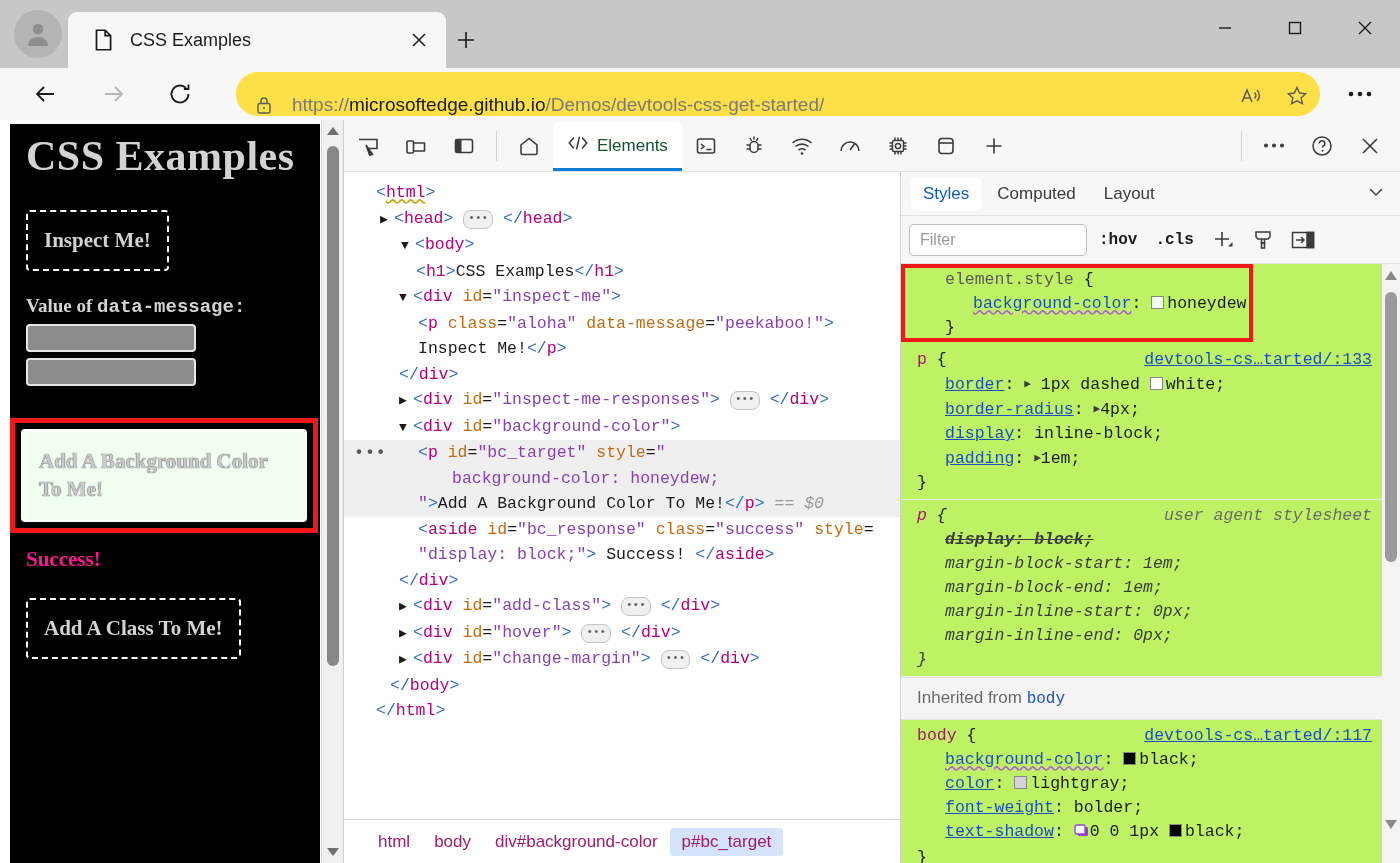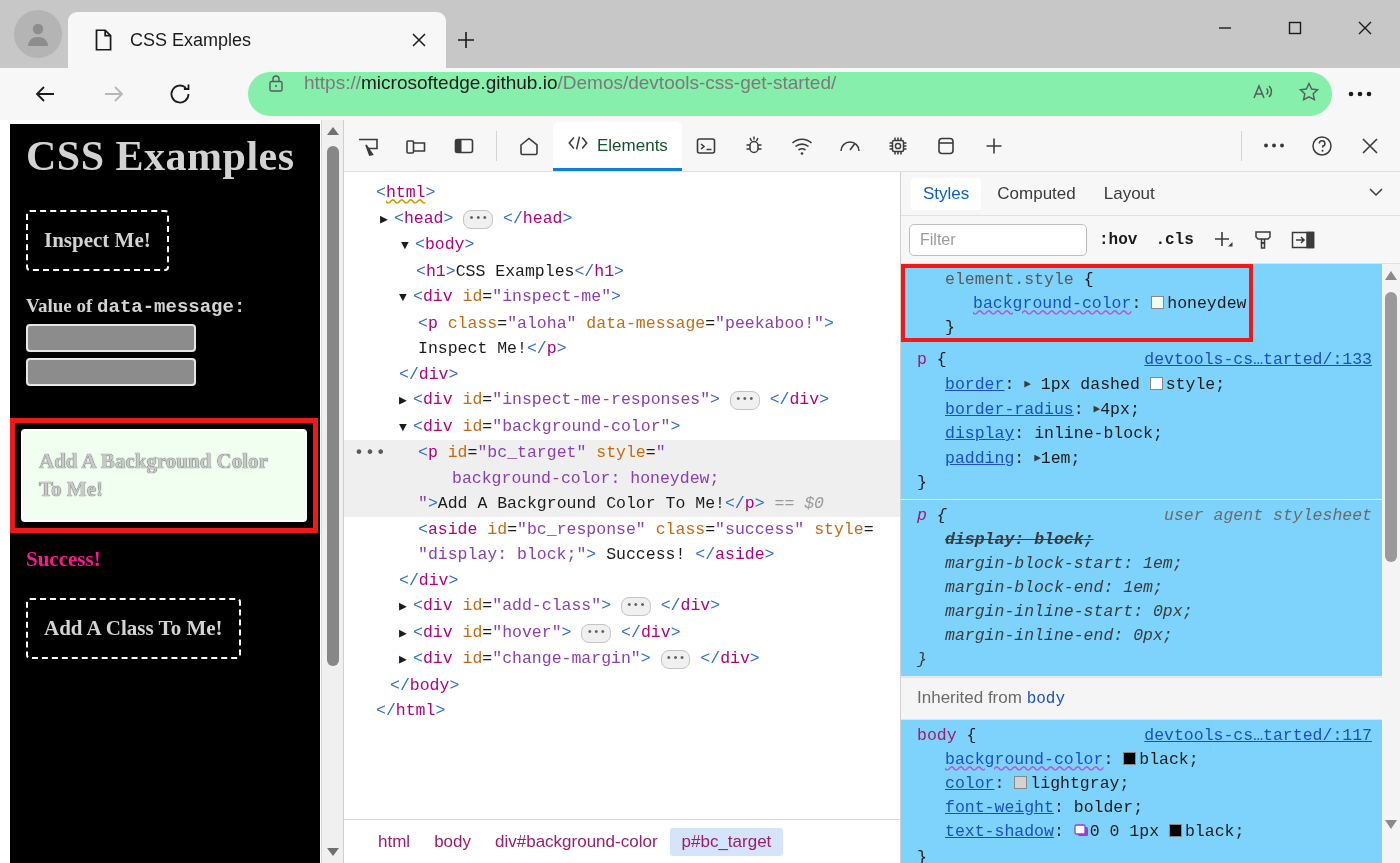--- a/index.html
+++ b/index.html
@@ -49,22 +49,22 @@
     background: #f7f7f7;
   }
   .navbtn {
     position: absolute; top: 6px; width: 40px; height: 40px;
     display: flex; align-items: center; justify-content: center;
   }
   .nb-back { left: 26px; }
   .nb-fwd  { left: 93px; }
   .nb-rel  { left: 160px; }
   .omnibox {
-    position: absolute; left: 248px; top: 4px; width: 1084px; height: 44px;
-    background: #86efac; border-radius: 22px; display: flex; align-items: flex-start;
+    position: absolute; left: 236px; top: 4px; width: 1084px; height: 44px;
+    background: #fde047; border-radius: 22px; display: flex; align-items: flex-end;
   }
   .omni-lock { width: 40px; display: flex; align-items: center; justify-content: center; flex: 0 0 auto; margin-left: 8px;}
   .omni-url {
     flex: 1 1 auto; font-size: 19px; color: #7a7a7a; white-space: nowrap; overflow: hidden;
     margin-left: 8px;
   }
   .omni-url b { color: #1b1b1b; font-weight: 400; }
   .omni-btn { width: 46px; height: 40px; display: flex; align-items: center; justify-content: center; flex: 0 0 auto;}
   .nav-more { position: absolute; left: 1340px; top: 10px; width: 40px; height: 32px;
     display: flex; align-items: center; justify-content: center;}
@@ -172,21 +172,21 @@
   .breadcrumb {
     position: absolute; left: 0; right: 0; bottom: 0; height: 44px;
     border-top: 1px solid #d8d8d8; background: #fff;
     display: flex; align-items: center; padding-left: 22px; gap: 0;
     font-family: "Liberation Sans", sans-serif; font-size: 17px;
   }
   .crumb { padding: 4px 12px; color: #a01b6a; border-radius: 3px; }
   .crumb.on { background: #d6e4fb; }
 
   
-  .styles-pane { flex: 1 1 auto; position: relative; background: #7dd3fc; overflow: hidden; }
+  .styles-pane { flex: 1 1 auto; position: relative; background: #bef264; overflow: hidden; }
   .styles-tabs {
     height: 44px; display: flex; align-items: center; gap: 4px;
     border-bottom: 1px solid #e2e2e2; padding-left: 10px; background: #f7f7f7;
   }
   .st-tab { font-size: 17px; color: #3b3b3b; padding: 6px 12px; border-radius: 4px; }
   .st-tab.active { color: #0a5fc2; background: #ffffff; }
   .st-chev { margin-left: auto; margin-right: 14px; }
 
   .styles-toolbar {
     height: 48px; background: #f7f7f7; border-bottom: 1px solid #e2e2e2;
@@ -589,21 +589,21 @@
             <div class="decl"><span class="prop wavy">background-color</span><span class="pval">: </span><span class="swatch" style="background:#f0fff0"></span><span class="pval">honeydew</span><span class="pval">;</span></div>
             <div class="pval">}</div>
           </div>
 
           <div class="rule">
             <div class="hdr">
                 <span class="sel-name">p</span>
                 <span class="pval">&nbsp;{</span>
                 <span class="src">devtools-cs…tarted/:133</span>
               </div>
-            <div class="decl"><span class="prop">border</span><span class="pval">: </span><span class="tri">▶</span><span class="pval"> 1px dashed </span><span class="swatch" style="background:#ffffff"></span><span class="pval">style;</span></div>
+            <div class="decl"><span class="prop">border</span><span class="pval">: </span><span class="tri">▶</span><span class="pval"> 1px dashed </span><span class="swatch" style="background:#ffffff"></span><span class="pval">white;</span></div>
             <div class="decl"><span class="prop">border-radius</span><span class="pval">: </span><span class="tri">▶</span><span class="pval">4px</span><span class="pval">;</span></div>
             <div class="decl"><span class="prop">display</span><span class="pval">: </span><span class="pval">inline-block</span><span class="pval">;</span></div>
             <div class="decl"><span class="prop">padding</span><span class="pval">: </span><span class="tri">▶</span><span class="pval">1em</span><span class="pval">;</span></div>
             <div class="pval">}</div>
           </div>
 
           <div class="rule ua">
             <div class="hdr">
                 <span class="sel-name">p</span>
                 <span class="pval">&nbsp;{</span>

